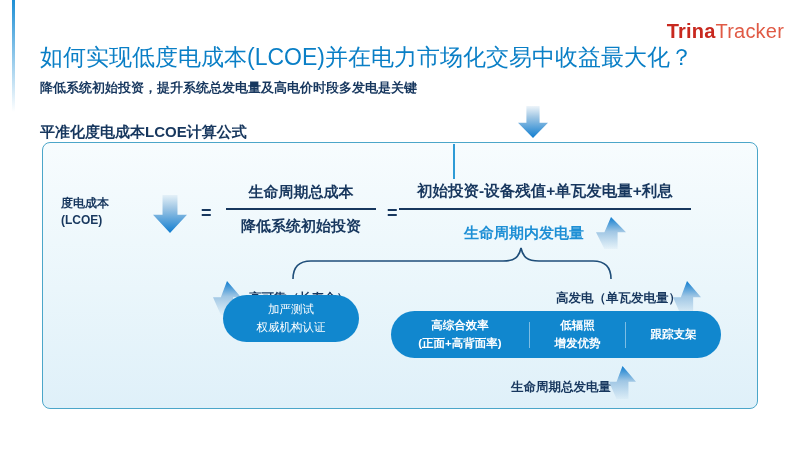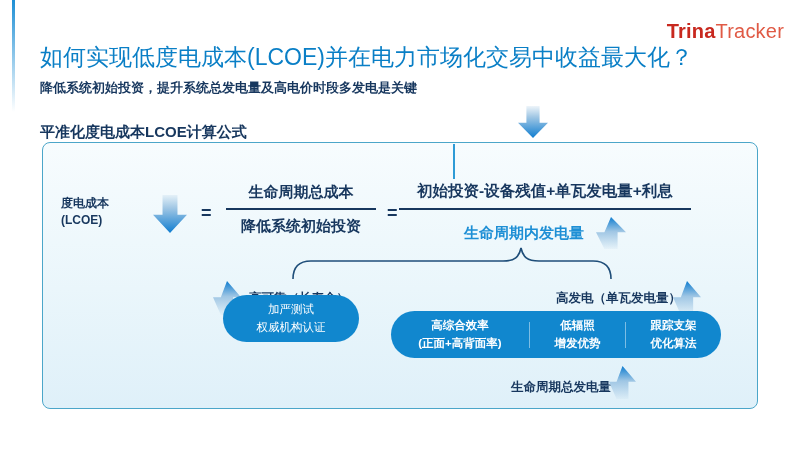--- a/index.html
+++ b/index.html
@@ -149,21 +149,20 @@
         <div>(正面+高背面率)</div>
       </div>
       <div class="pill-divider"></div>
       <div class="pill-cell">
         <div>低辐照</div>
         <div>增发优势</div>
       </div>
       <div class="pill-divider"></div>
       <div class="pill-cell">
         <div>跟踪支架</div>
-        <div>优化算法</div>
       </div>
     </div>
 
     <div class="bottom-label">生命周期总发电量</div>
     <div class="bottom-arrow arrow-up"></div>
 
   </div>
 
 </div>
 

